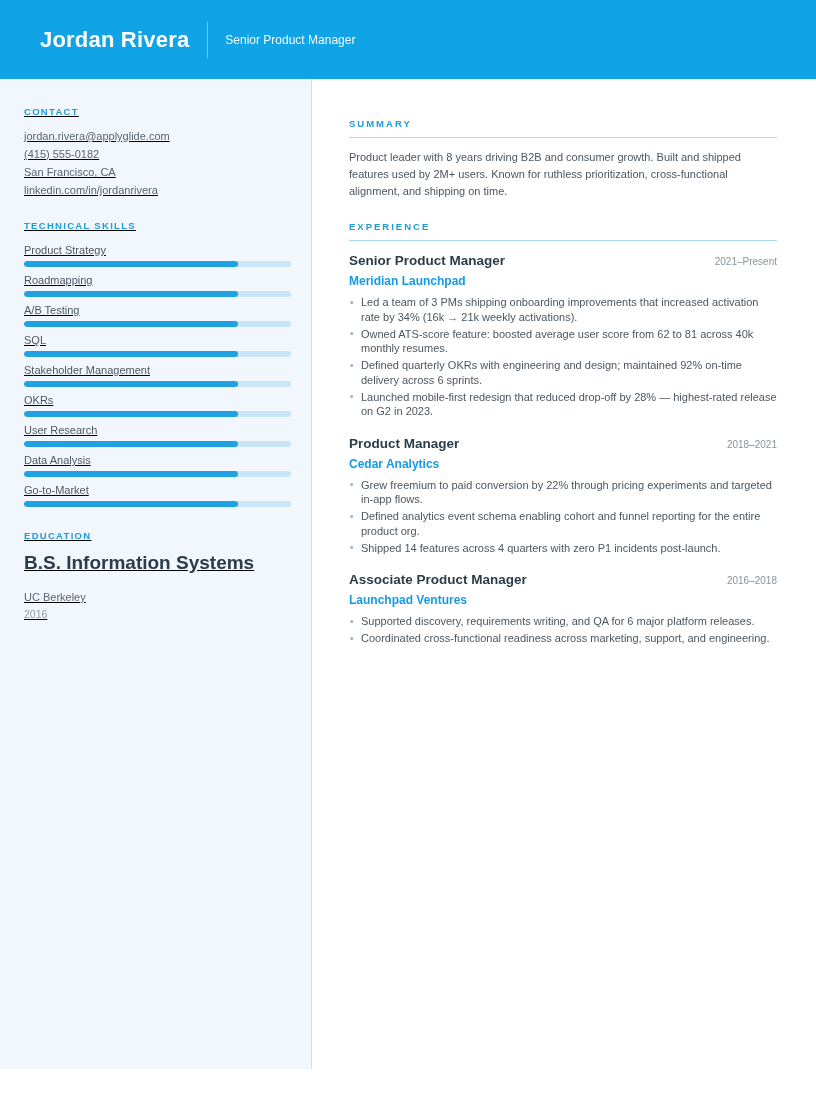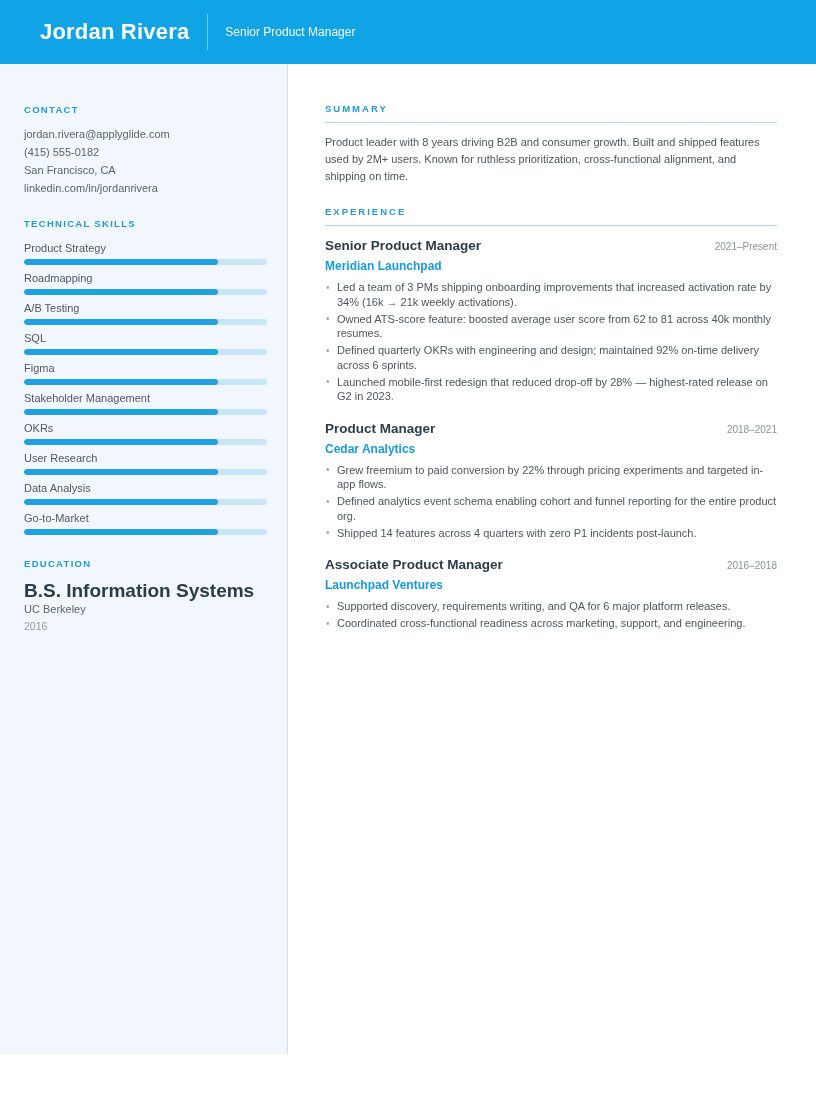--- a/index.html
+++ b/index.html
@@ -1,41 +1,41 @@
 <!DOCTYPE html>
 <html><head>
 <meta charset="utf-8">
 <style>
   * { margin:0; padding:0; box-sizing:border-box; }
   html,body { width:816px; height:1100px; background:#ffffff; }
   body { font-family:"Liberation Sans", sans-serif; -webkit-font-smoothing:antialiased; }
 
-  .header { height:64px; background:#10A3E5; display:flex; align-items:center; padding:0 40px; }
+  .header { height:79px; background:#10A3E5; display:flex; align-items:center; padding:0 40px; }
   .header-name { font-size:22px; font-weight:700; color:#ffffff; letter-spacing:0.2px; white-space:nowrap; }
   .header-sep { width:1px; height:36px; background:rgba(255,255,255,0.42); margin:0 17px 0 18px; flex:none; }
   .header-role { font-size:12px; color:rgba(255,255,255,0.95); white-space:nowrap; }
 
   .content { display:flex; height:990px; }
-  .sidebar { width:288px; flex:none; background:#F1F7FC; border-right:1px solid #C6E4F6; padding:41px 20px 0 24px; }
+  .sidebar { width:312px; flex:none; background:#F1F7FC; border-right:1px solid #C6E4F6; padding:28px 20px 0 24px;text-decoration:underline; }
   .main { flex:1; min-width:0; padding:40px 39px 0 37px; }
 
   .side-heading { font-size:9.5px; font-weight:700; letter-spacing:1.3px; color:#1E9CD8; line-height:10px; }
   .contact-list { margin-top:14px; }
   .contact-item { font-size:11px; color:#5A6570; line-height:11px; margin-bottom:7px; white-space:nowrap; }
 
   .skills-block { margin-top:25px; }
   .skills-list { margin-top:13px; }
   .skill { margin-bottom:7px; }
   .skill-label { font-size:11px; color:#4E5964; line-height:13px; white-space:nowrap; }
   .skill-track { margin-top:4px; height:6px; background:#C9E5F8; border-radius:3px; overflow:hidden; }
   .skill-fill { height:6px; background:#1FA1E2; border-radius:3px; }
 
   .education-block { margin-top:24px; }
   .edu-degree { margin-top:14px; font-size:19px; font-weight:700; color:#2C3C48; line-height:15px; }
-  .edu-school { margin-top:5px; font-size:11px; color:#5A6570; line-height:13px; }
+  .edu-school { margin-top:21px; font-size:11px; color:#5A6570; line-height:13px; }
   .edu-year { margin-top:4px; font-size:10.5px; color:#939CA4; line-height:12px; }
 
   .section-heading { font-size:9.5px; font-weight:700; letter-spacing:2px; color:#1E9CD8; line-height:10px; }
   .rule { height:1px; background:#A9D7F1; margin-top:8px; }
   .summary-text { margin-top:11px; font-size:11px; line-height:17px; color:#4C5660; }
 
   .experience-block { margin-top:22px; }
   .job { margin-top:12px; }
   .job + .job { margin-top:17px; }
   .job-header { display:flex; justify-content:space-between; align-items:baseline; }
@@ -84,26 +84,20 @@
     </div>
   </div>
           <div class="skill">
     <div class="skill-label">A/B Testing</div>
     <div class="skill-track">
       <div class="skill-fill" style="width: 80%;"></div>
     </div>
   </div>
           <div class="skill">
     <div class="skill-label">SQL</div>
-    <div class="skill-track">
-      <div class="skill-fill" style="width: 80%;"></div>
-    </div>
-  </div>
-          <div class="skill">
-    <div class="skill-label">Figma</div>
     <div class="skill-track">
       <div class="skill-fill" style="width: 80%;"></div>
     </div>
   </div>
           <div class="skill">
     <div class="skill-label">Stakeholder Management</div>
     <div class="skill-track">
       <div class="skill-fill" style="width: 80%;"></div>
     </div>
   </div>

